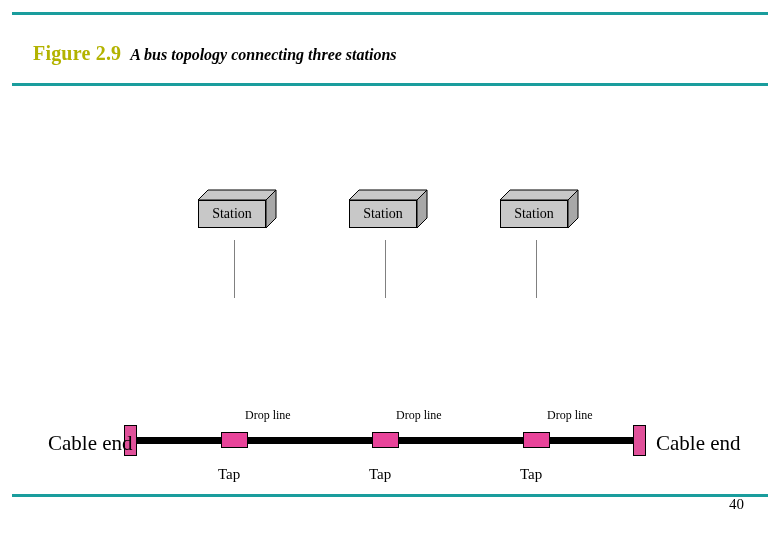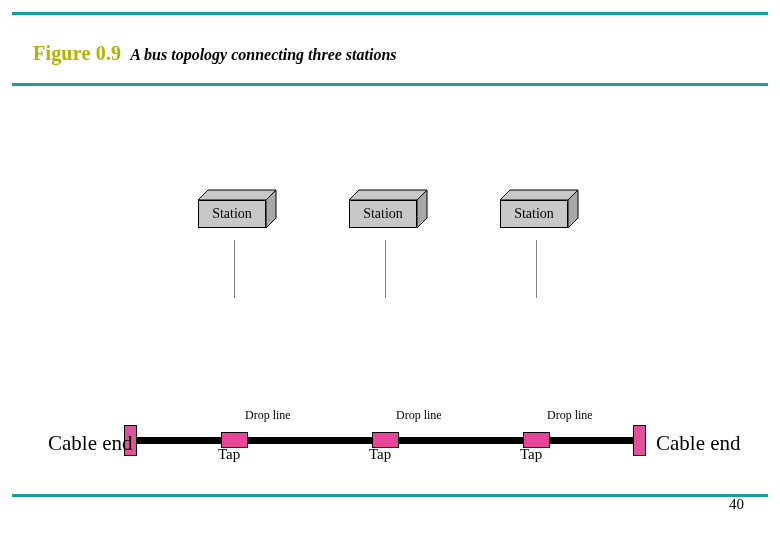--- a/index.html
+++ b/index.html
@@ -106,21 +106,21 @@
     position: absolute;
     top: 282px;
     width: 27px;
     height: 16px;
     background: #e8449a;
     border: 1px solid #000000;
     box-sizing: border-box;
   }
   .tap-label {
     position: absolute;
-    top: 296px;
+    top: 316px;
     font-family: "Liberation Serif", serif;
     font-size: 15px;
     color: #000000;
     white-space: nowrap;
   }
   .drop-label {
     position: absolute;
     top: 258px;
     font-family: "Liberation Serif", serif;
     font-size: 12px;
@@ -164,21 +164,21 @@
 </style>
 </head>
 <body>
 
 <div class="slide">
 
   <div class="rule rule-top"></div>
   <div class="rule rule-header-bottom"></div>
 
   <div class="header">
-    <span class="fig-label">Figure 0.9</span><span class="fig-title">A bus topology connecting three stations</span>
+    <span class="fig-label">Figure 2.9</span><span class="fig-title">A bus topology connecting three stations</span>
   </div>
 
   <div class="diagram">
 
     <div class="drop-wire" style="left:234px; top:90px; height:58px;"></div>
     <div class="drop-wire" style="left:385px; top:90px; height:58px;"></div>
     <div class="drop-wire" style="left:536px; top:90px; height:58px;"></div>
 
     <div class="station" style="left:198px; top:40px;">
       <svg width="78" height="38" viewBox="0 0 78 38">

